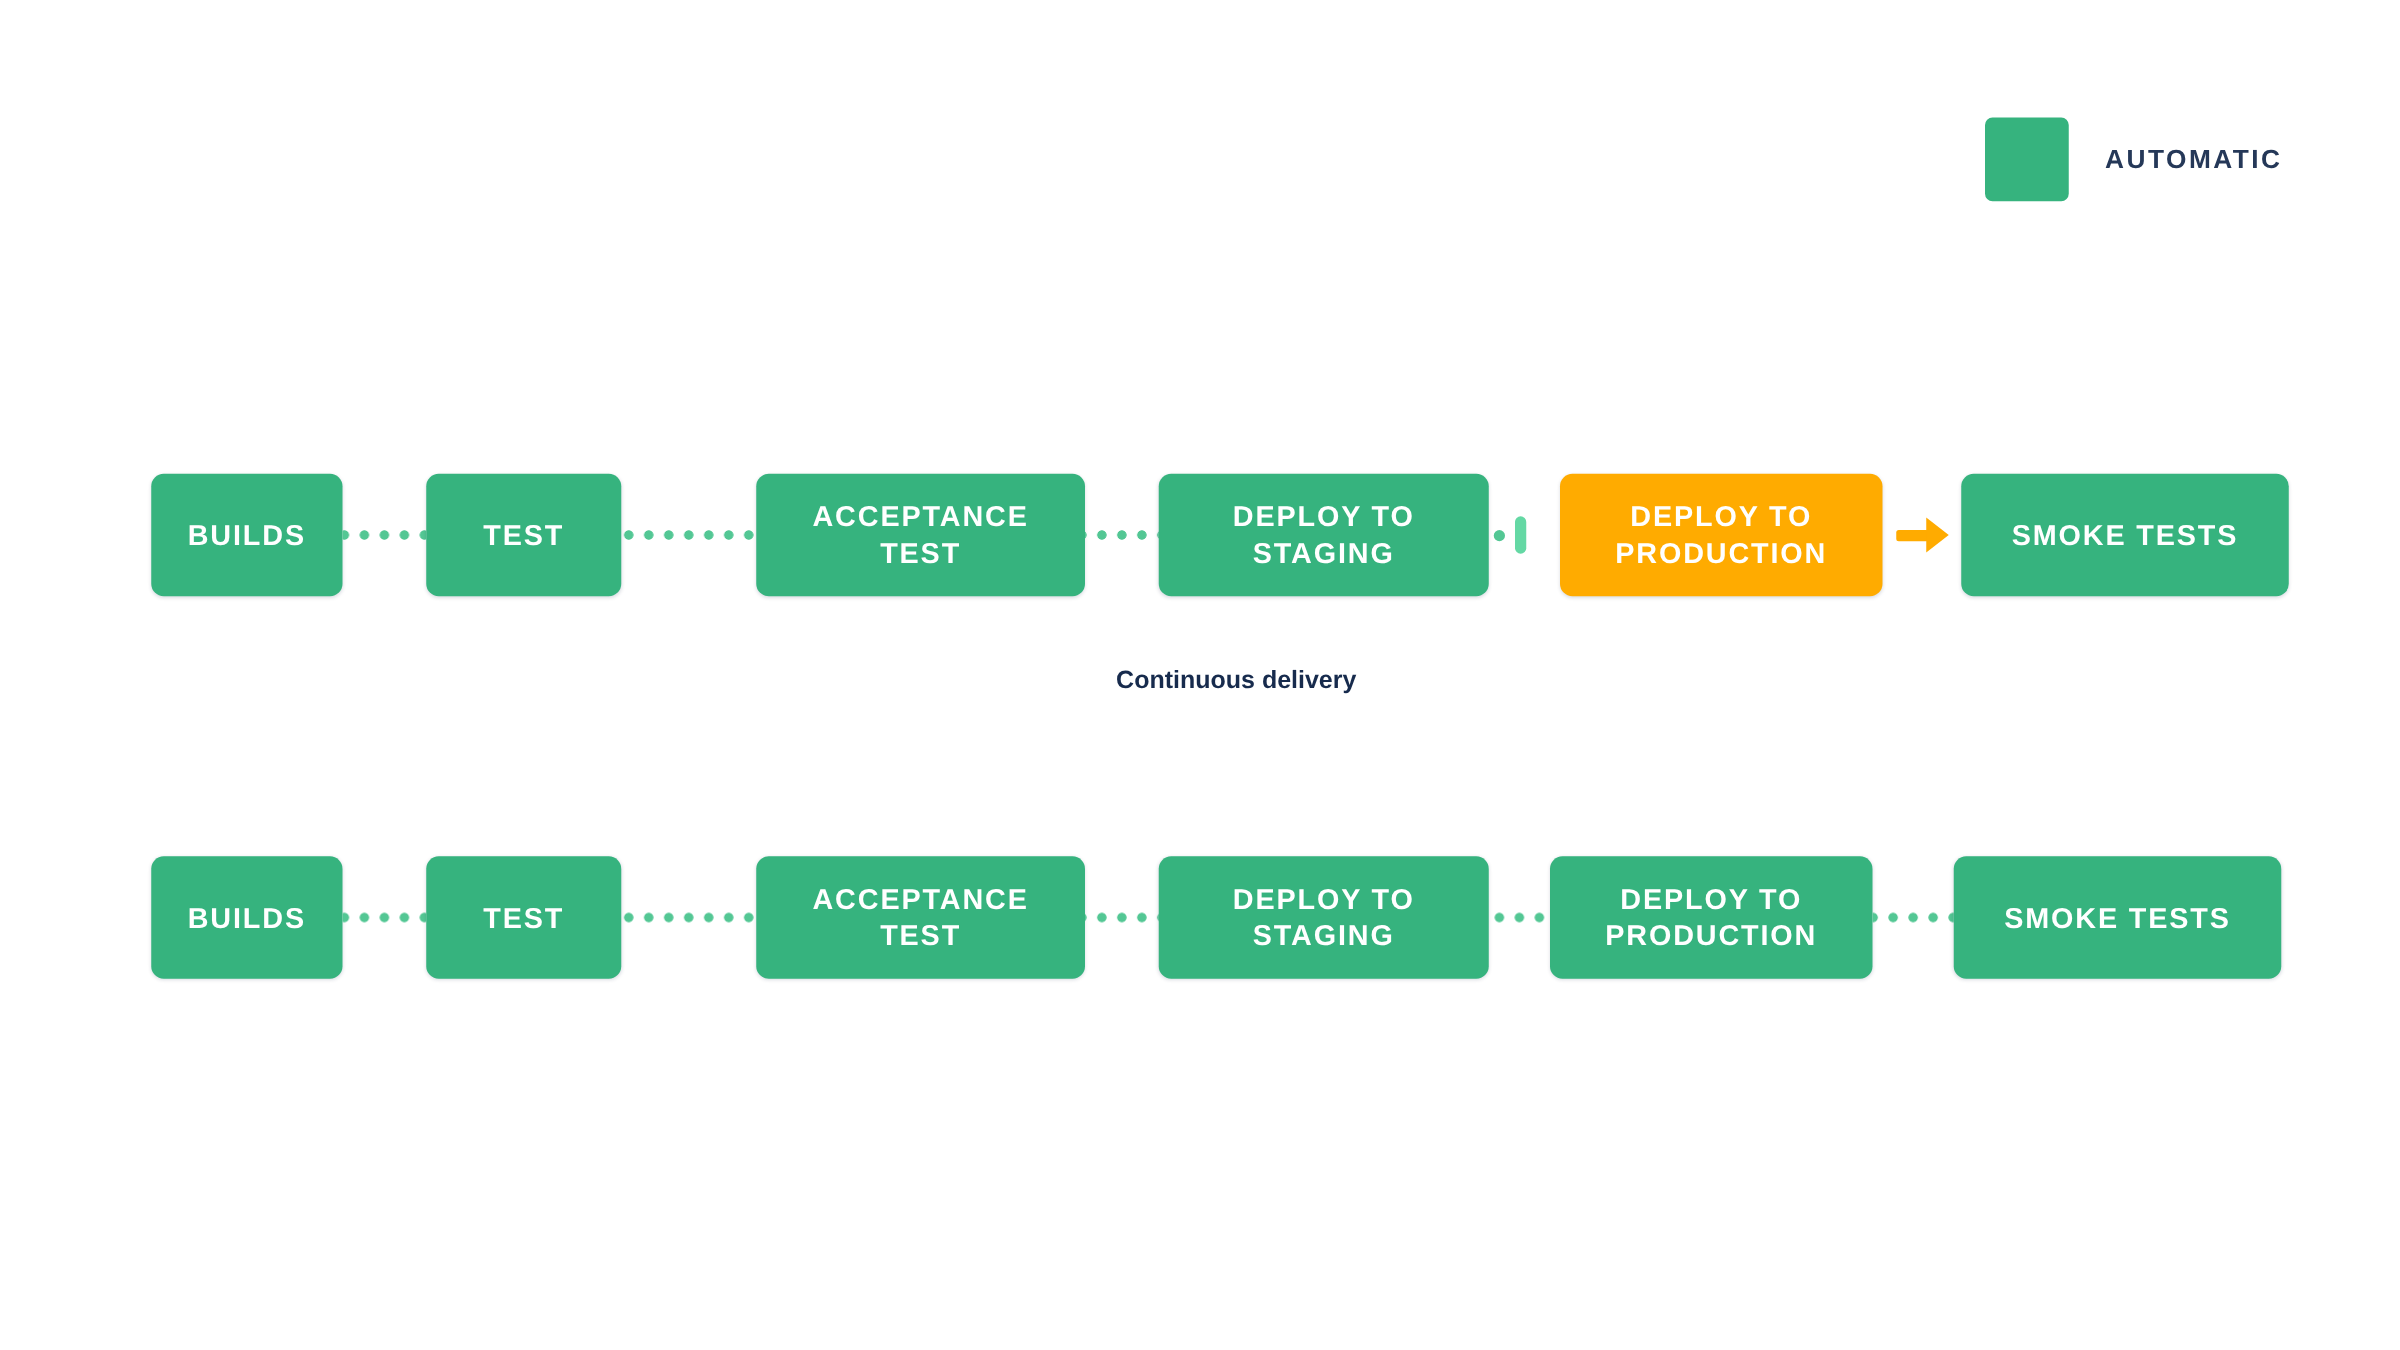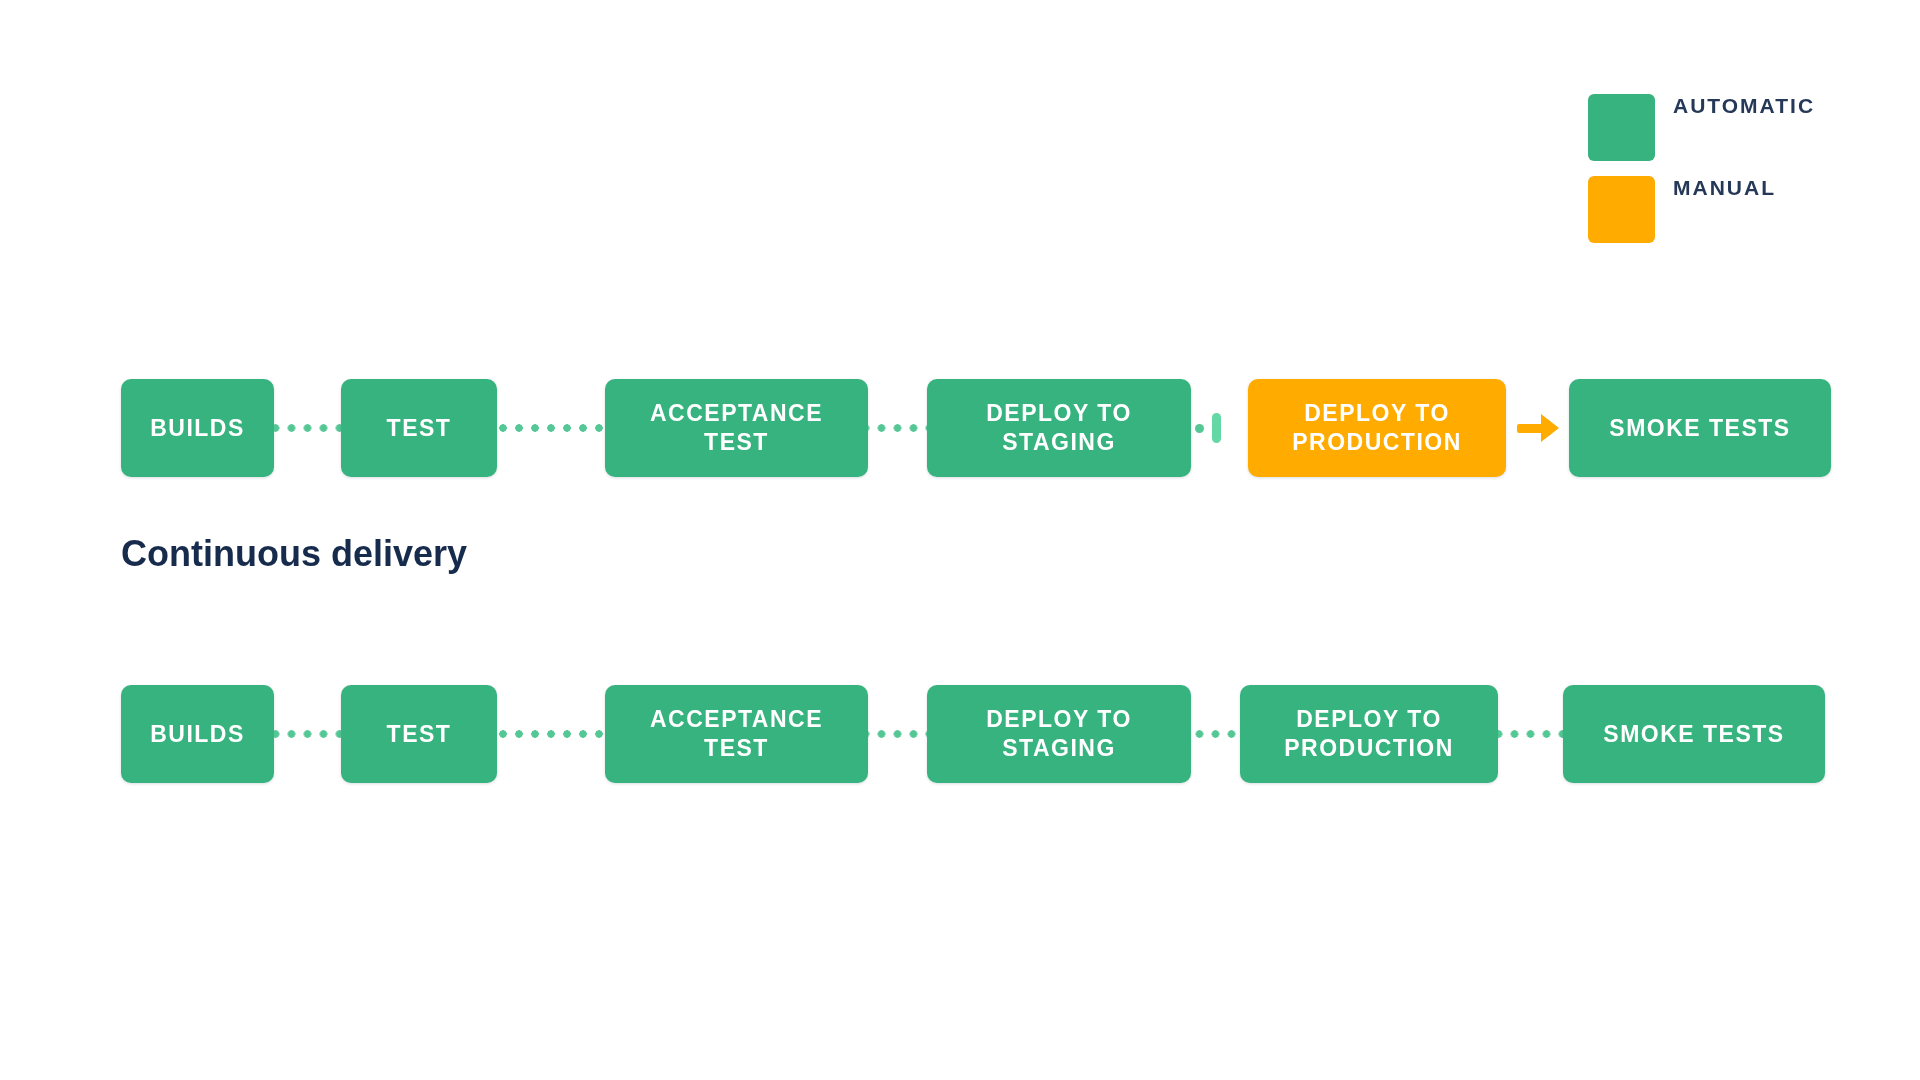--- a/index.html
+++ b/index.html
@@ -20,22 +20,22 @@
   .legend {
     position: absolute;
     left: 1588px;
     top: 94px;
     display: flex;
     flex-direction: column;
     gap: 15px;
   }
   .legend-item {
     display: flex;
-    align-items: flex-start;
-    gap: 18px;
+    align-items: center;
+    gap: 29px;
     height: 67px;
   }
   .legend-swatch {
     width: 67px;
     height: 67px;
     border-radius: 6px;
     flex: 0 0 auto;
   }
   .legend-swatch.automatic { background: var(--automatic); }
   .legend-swatch.manual    { background: var(--manual); }
@@ -125,43 +125,40 @@
     height: 0;
     border-top: 14px solid transparent;
     border-bottom: 14px solid transparent;
     border-left: 18px solid var(--arrow);
     margin-left: -2px;
   }
 
   
   .caption {
     position: absolute;
-    left: 121px;
+    left: 134px;
     width: 1710px;
-    font-size: 36px;
+    text-align: center;
+    font-size: 20px;
     font-weight: bold;
     color: var(--caption);
   }
   .caption.row-0 { top: 533px; }
   .caption.row-1 { top: 831px; }
 </style>
 </head>
 <body>
 
 <div id="canvas">
 
   <div class="legend">
     <div class="legend-item">
       <span class="legend-swatch automatic"></span>
       <span class="legend-label">AUTOMATIC</span>
     </div>
-    <div class="legend-item">
-      <span class="legend-swatch manual"></span>
-      <span class="legend-label">MANUAL</span>
-    </div>
   </div>
 
   <div class="pipeline-row row-0">
       <div class="stage automatic" style="width: 153px;">
         <div>BUILDS</div>
       </div>
       <div class="connector dots" style="width: 67px;"></div>
       <div class="stage automatic" style="width: 156px;">
         <div>TEST</div>
       </div>

